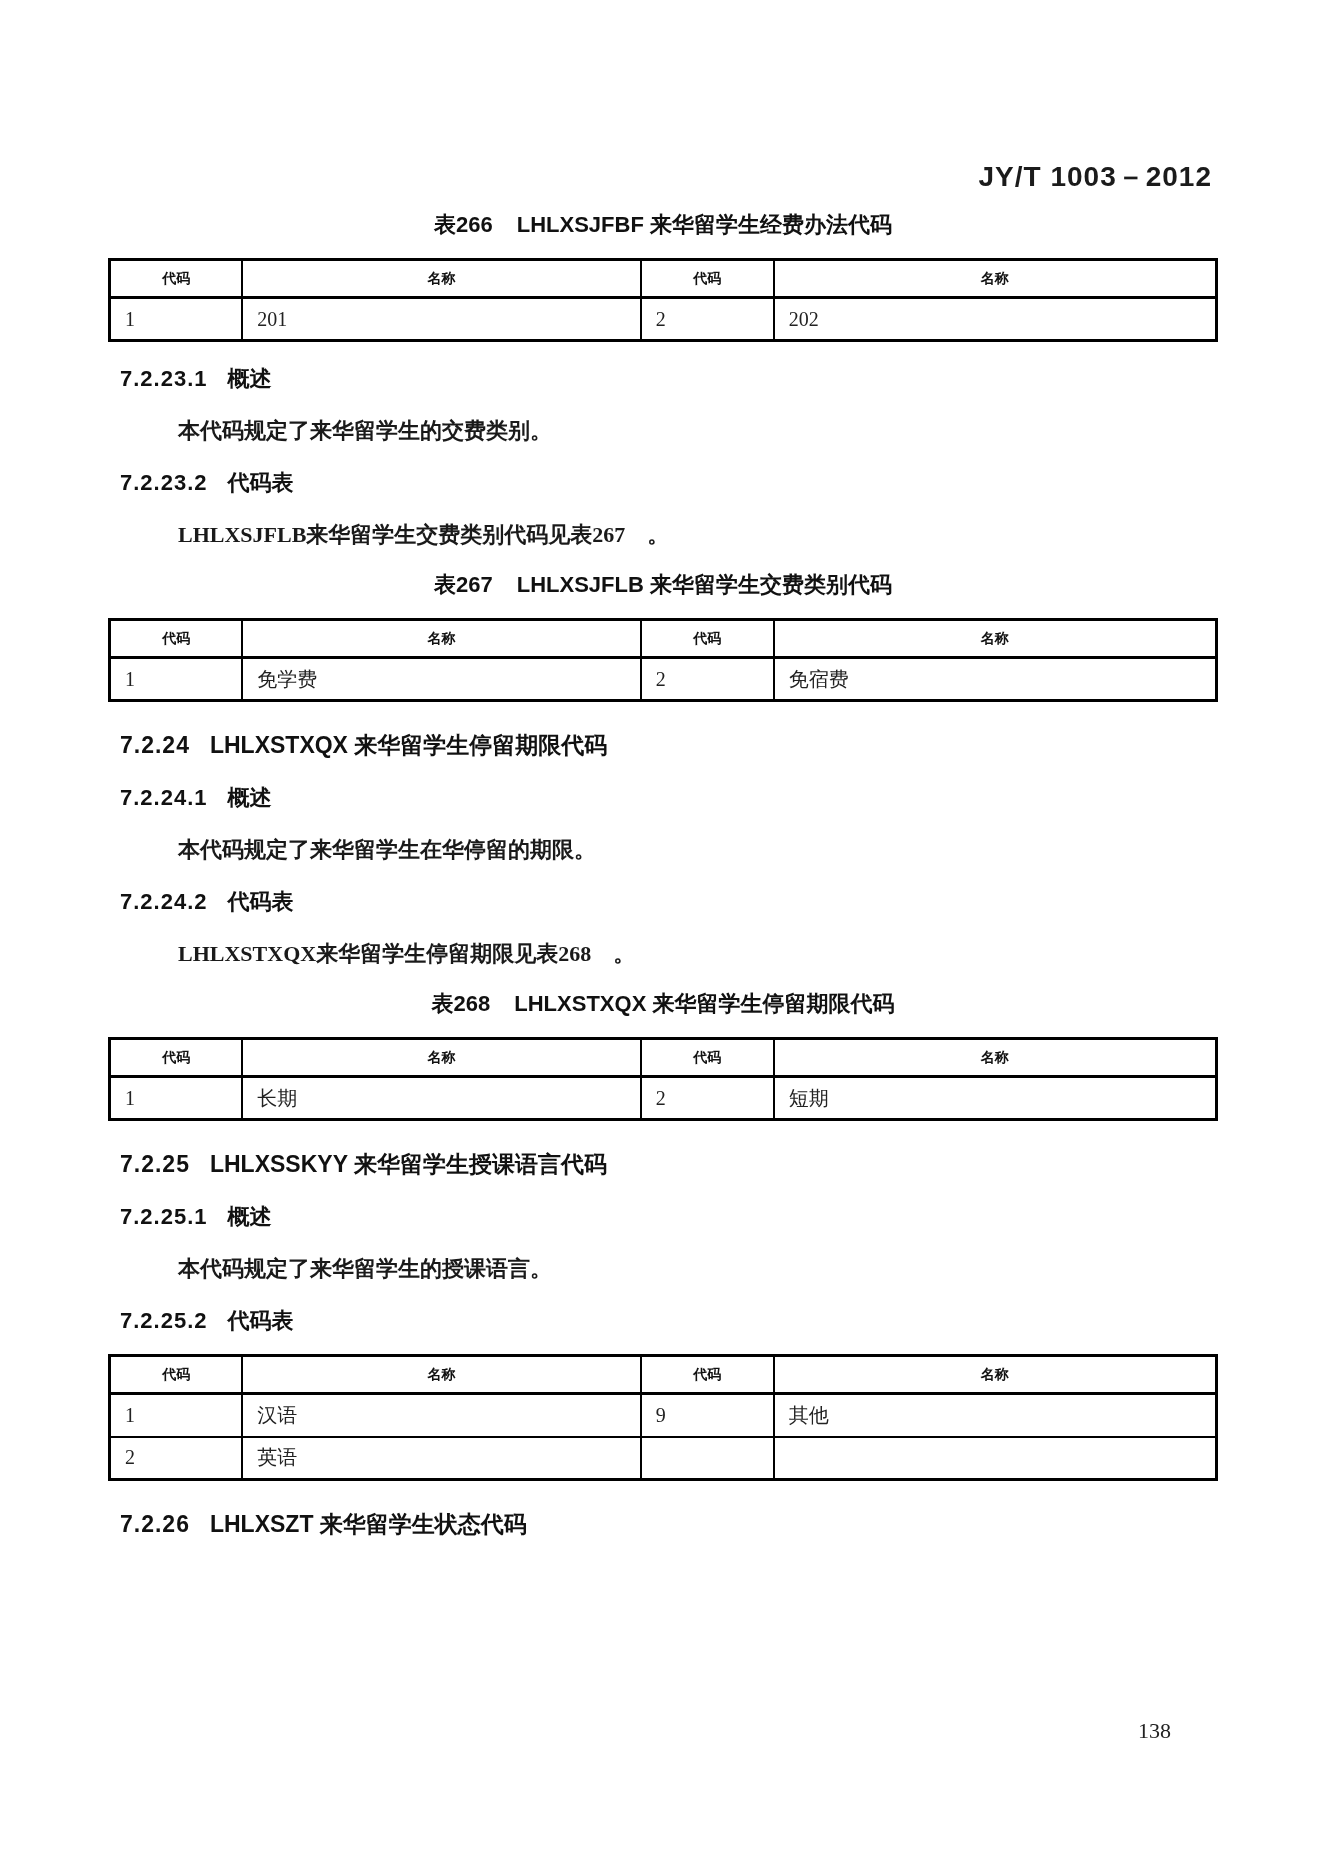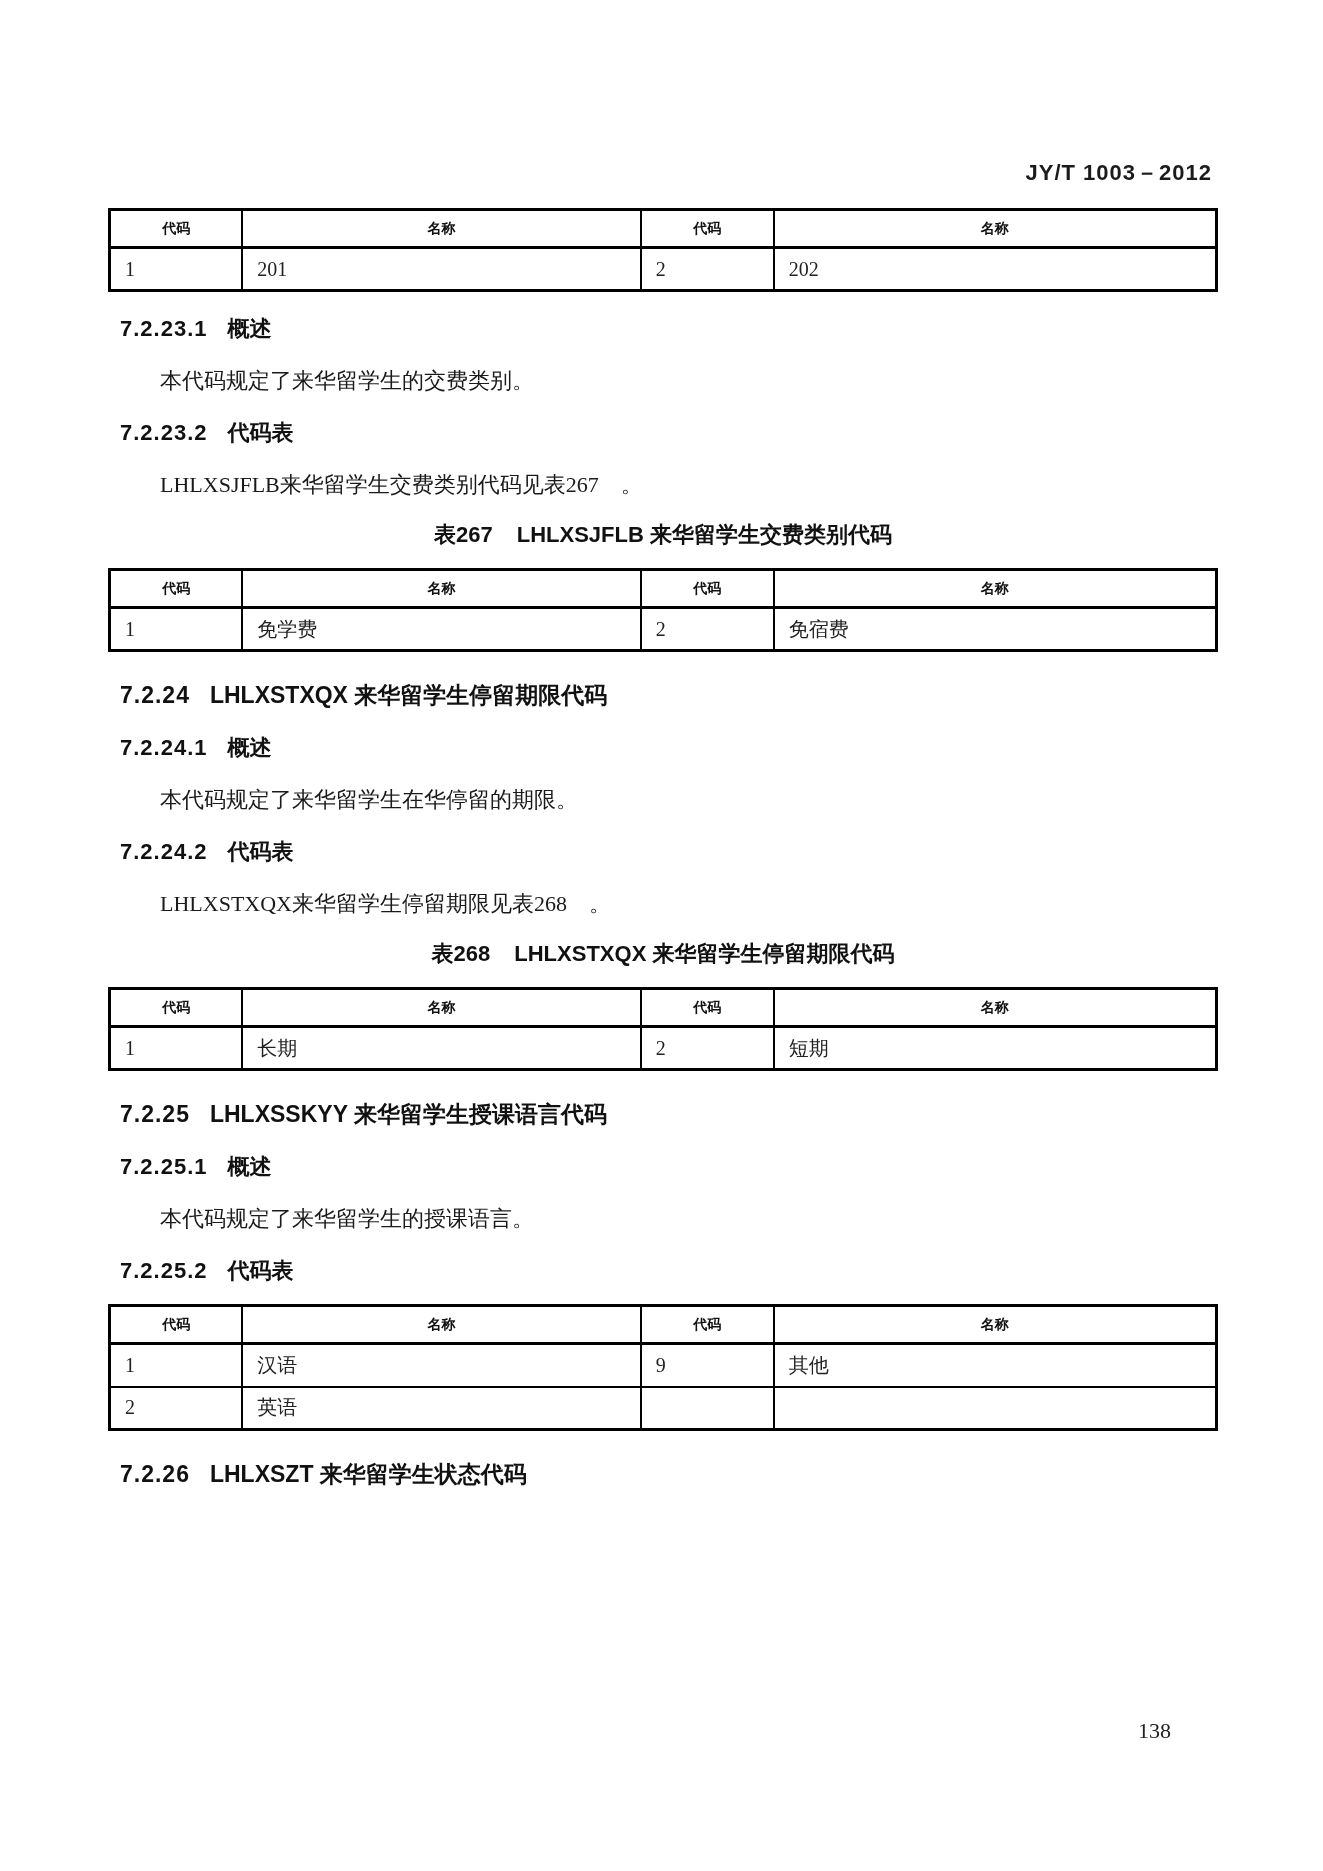--- a/index.html
+++ b/index.html
@@ -7,21 +7,21 @@
   body {
     width:1323px; height:1871px; position:relative;
     font-family:"Liberation Serif", serif; color:#161616;
   }
   .page { position:absolute; inset:0; background:#ffffff; }
   .content { margin:158px 105px 0 108px; }
 
   .doc-header {
     text-align:right; padding-right:6px; height:32px;
     font-family:"Liberation Sans", sans-serif; font-weight:bold;
-    font-size:22px; letter-spacing:1px; color:#1b1b1b;
+    font-size:28px; letter-spacing:1px; color:#1b1b1b;
   }
 
   .caption {
     margin-top:20px; text-align:center;
     font-family:"Liberation Sans", sans-serif; font-weight:bold;
     font-size:22px; color:#111;
   }
   .caption .cap-num { margin-right:24px; }
 
   table.code-table {
@@ -48,37 +48,40 @@
     font-size:23px; color:#111;
   }
   .h4 {
     margin:22px 0 0 12px;
     font-family:"Liberation Sans", sans-serif; font-weight:bold;
     font-size:22px; color:#111;
   }
   .hnum { margin-right:20px; letter-spacing:1px; }
 
   p.body-text {
-    margin:22px 0 0 52px;
-    font-size:22px; line-height:30px; color:#1a1a1a;
+    margin:22px 0 0 70px;
+    font-size:22px; line-height:30px; color:#1a1a1a;font-weight:bold;
   }
 
   .page-number {
     position:absolute; left:1138px; top:1718px;
     font-family:"Liberation Serif", serif; font-size:22px; color:#222;
   }
 </style>
 </head>
 <body>
 
 <div class="page">
 <div class="content">
 
   <div class="doc-header">JY/T 1003－2012</div>
 
+  <div class="caption">
+    <span class="cap-num">表266</span><span>LHLXSJFBF 来华留学生经费办法代码</span>
+  </div>
   <table class="code-table">
     <colgroup>
           <col class="c-code">
           <col class="c-name1">
           <col class="c-code">
           <col class="c-name2">
         </colgroup>
     <thead>
       <tr>
         <th>代码</th>

